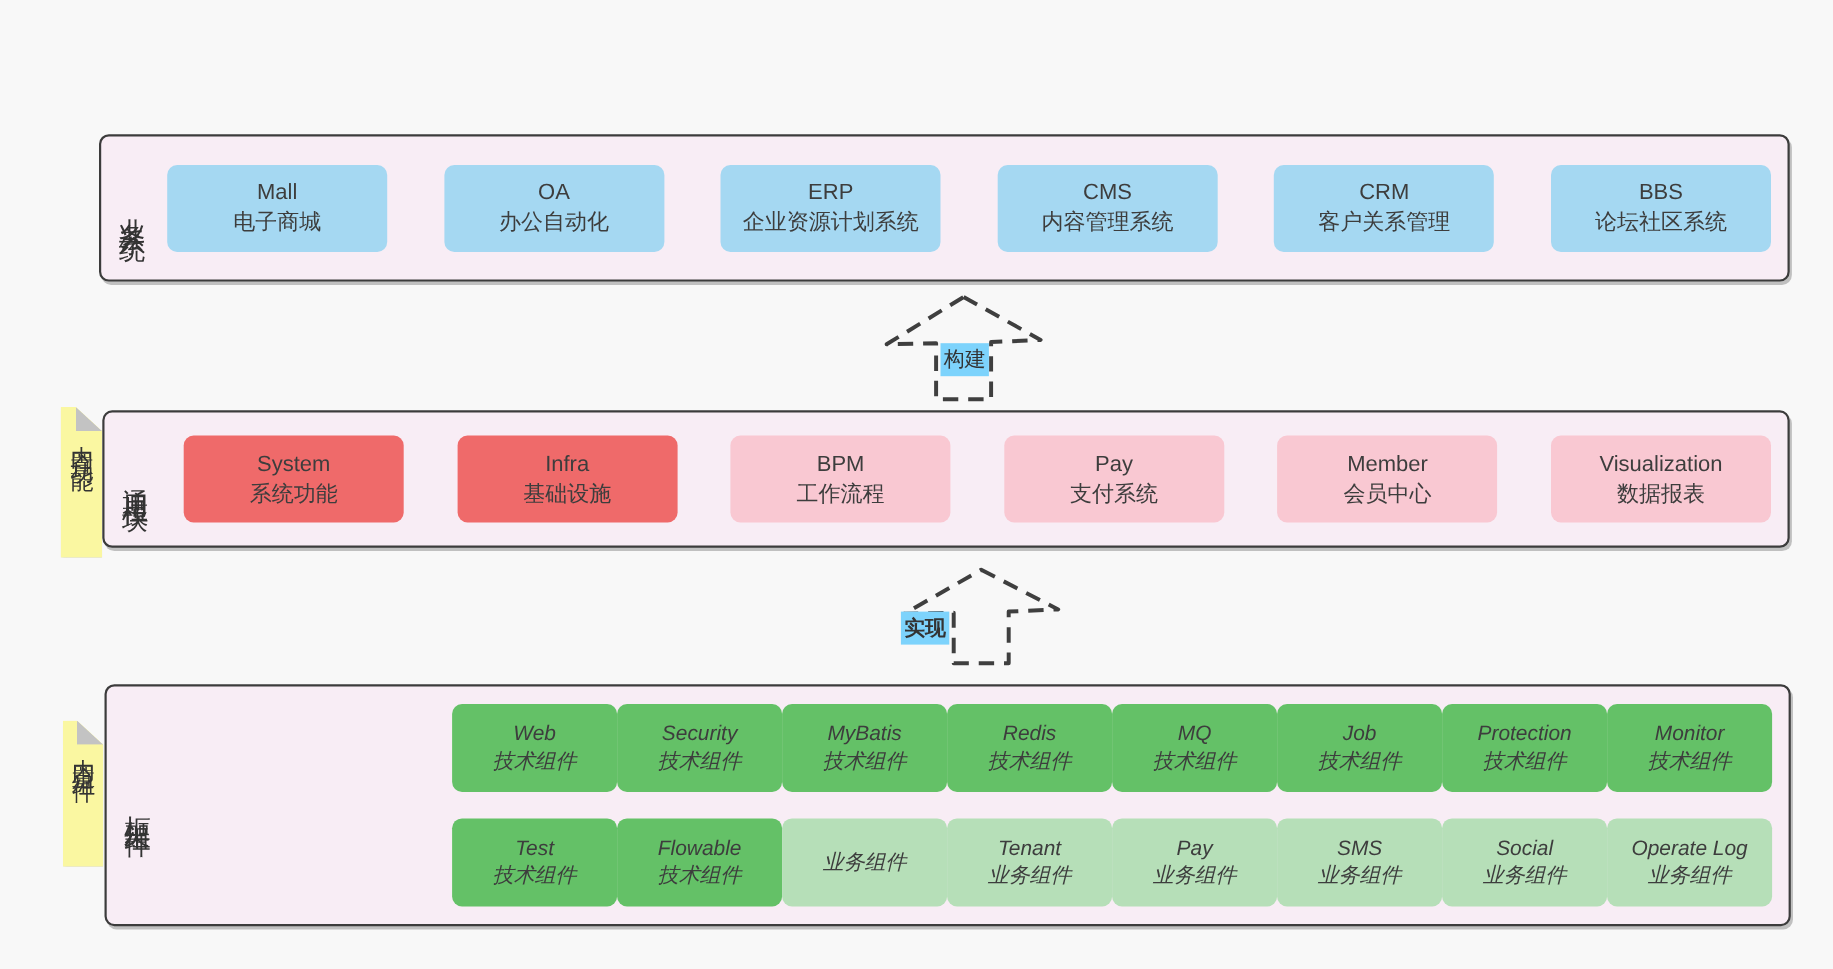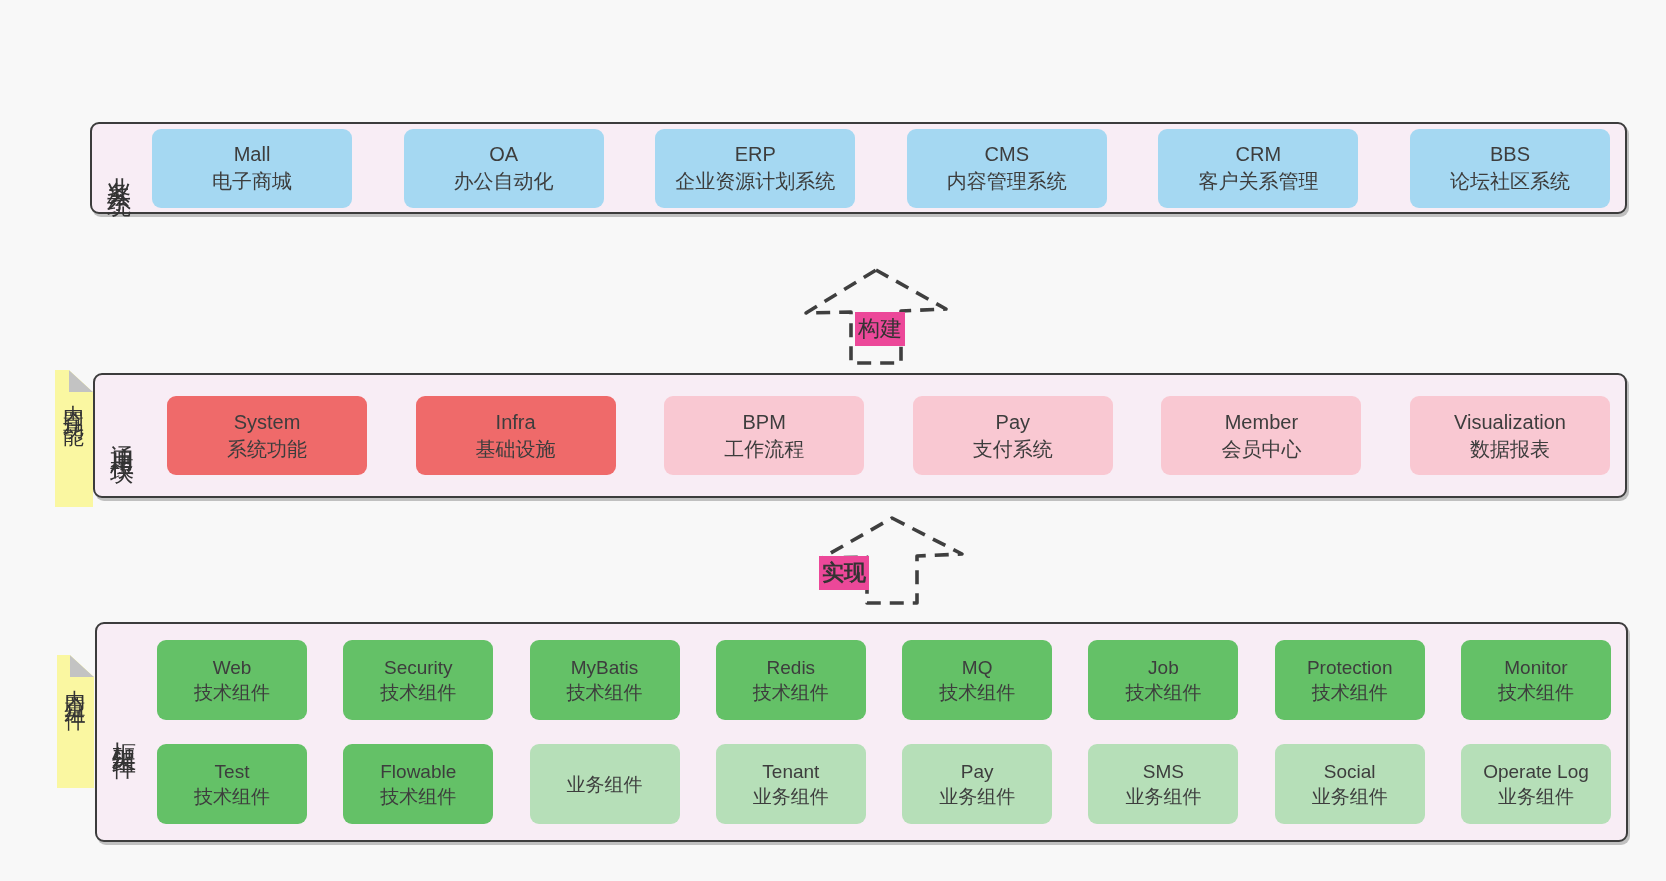--- a/index.html
+++ b/index.html
@@ -38,21 +38,21 @@
     padding:0 15px 0 21px;
   }
   .rows{
     flex:1;
     display:flex;
     flex-direction:column;
     justify-content:center;
     gap:24px;
     padding:0 15px 0 21px;
   }
-  .row{display:flex;justify-content:space-between;align-items:center;}
+  .row{display:flex;justify-content:flex-end;align-items:center;font-style:italic;}
   .box{
     border-radius:9px;
     display:flex;
     flex-direction:column;
     justify-content:center;
     align-items:center;
     text-align:center;
     font-size:20px;
     line-height:27px;
     color:#3d3d3d;
@@ -88,31 +88,31 @@
   .fold{
     position:absolute;top:0;right:0;
     width:24px;height:22px;
     background:#c3c3c3;
     clip-path:polygon(0 0,100% 100%,0 100%);
   }
   .arrow{position:absolute;}
   .arrow svg{display:block;}
   .arrow-label{
     position:absolute;
-    background:#ec4899;
-    font-size:22px;
+    background:#7dd3fc;
+    font-size:19px;
     color:#333;
     padding:2px 3px;
     white-space:nowrap;
   }
 </style>
 </head>
 <body>
 
-<div class="panel" style="left:90px;top:122px;width:1537px;height:92px;">
+<div class="panel" style="left:90px;top:122px;width:1537px;height:134px;">
   <div class="panel-label">业务系统</div>
   <div class="boxes">
     <div class="box wide blue">
       <div>Mall</div>
       <div>电子商城</div>
     </div>
     <div class="box wide blue">
       <div>OA</div>
       <div>办公自动化</div>
     </div>

